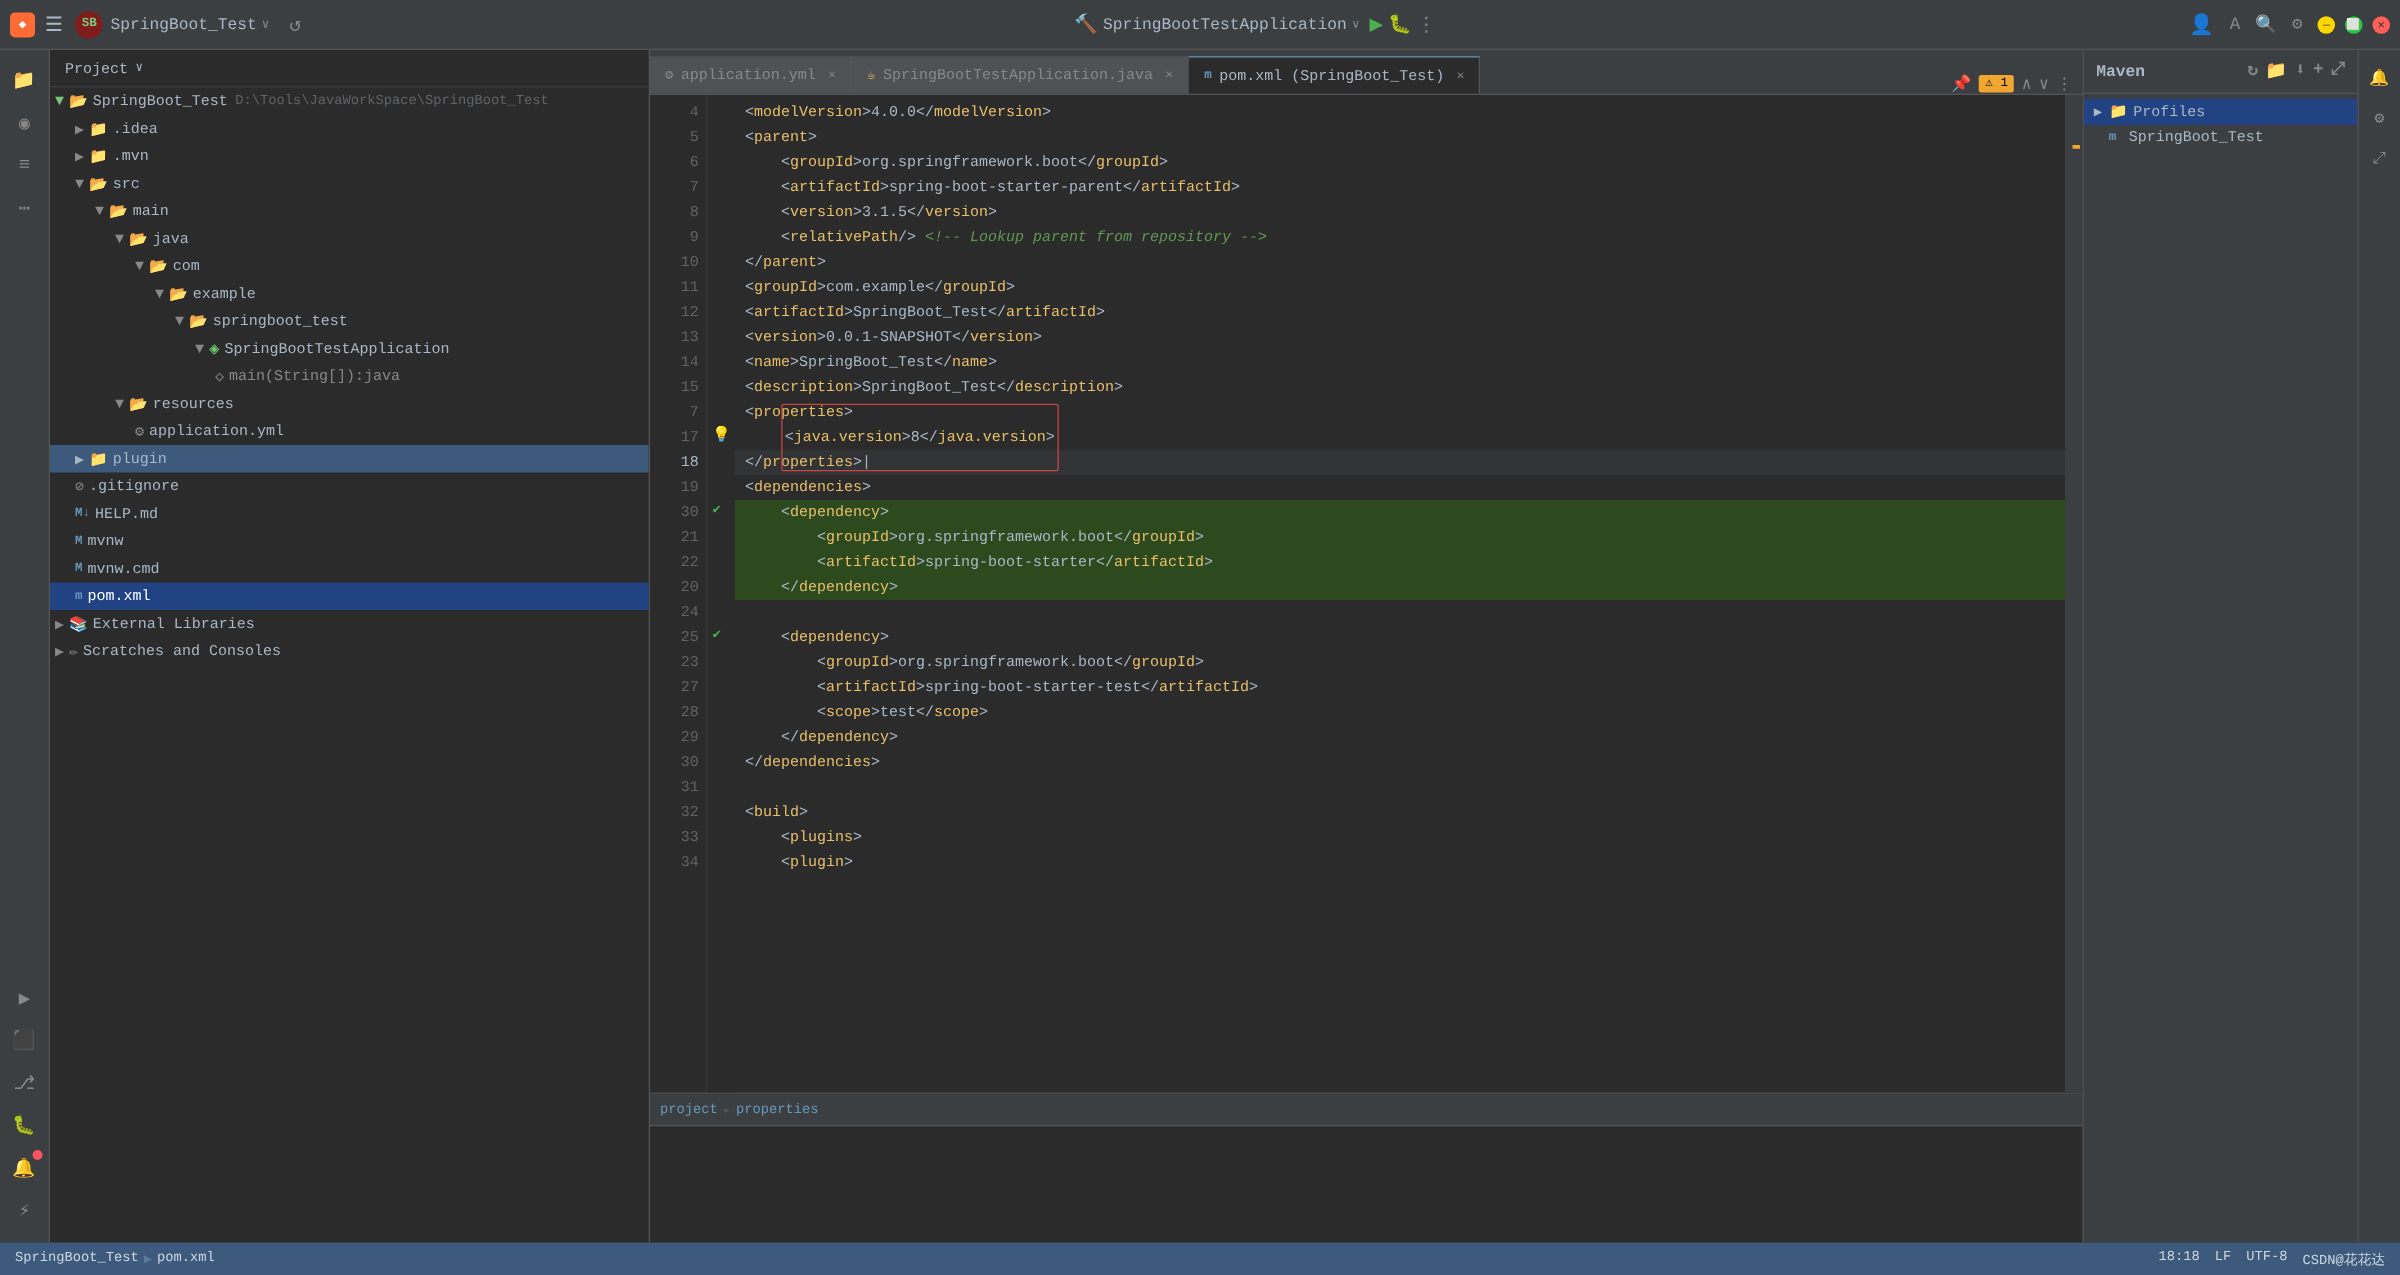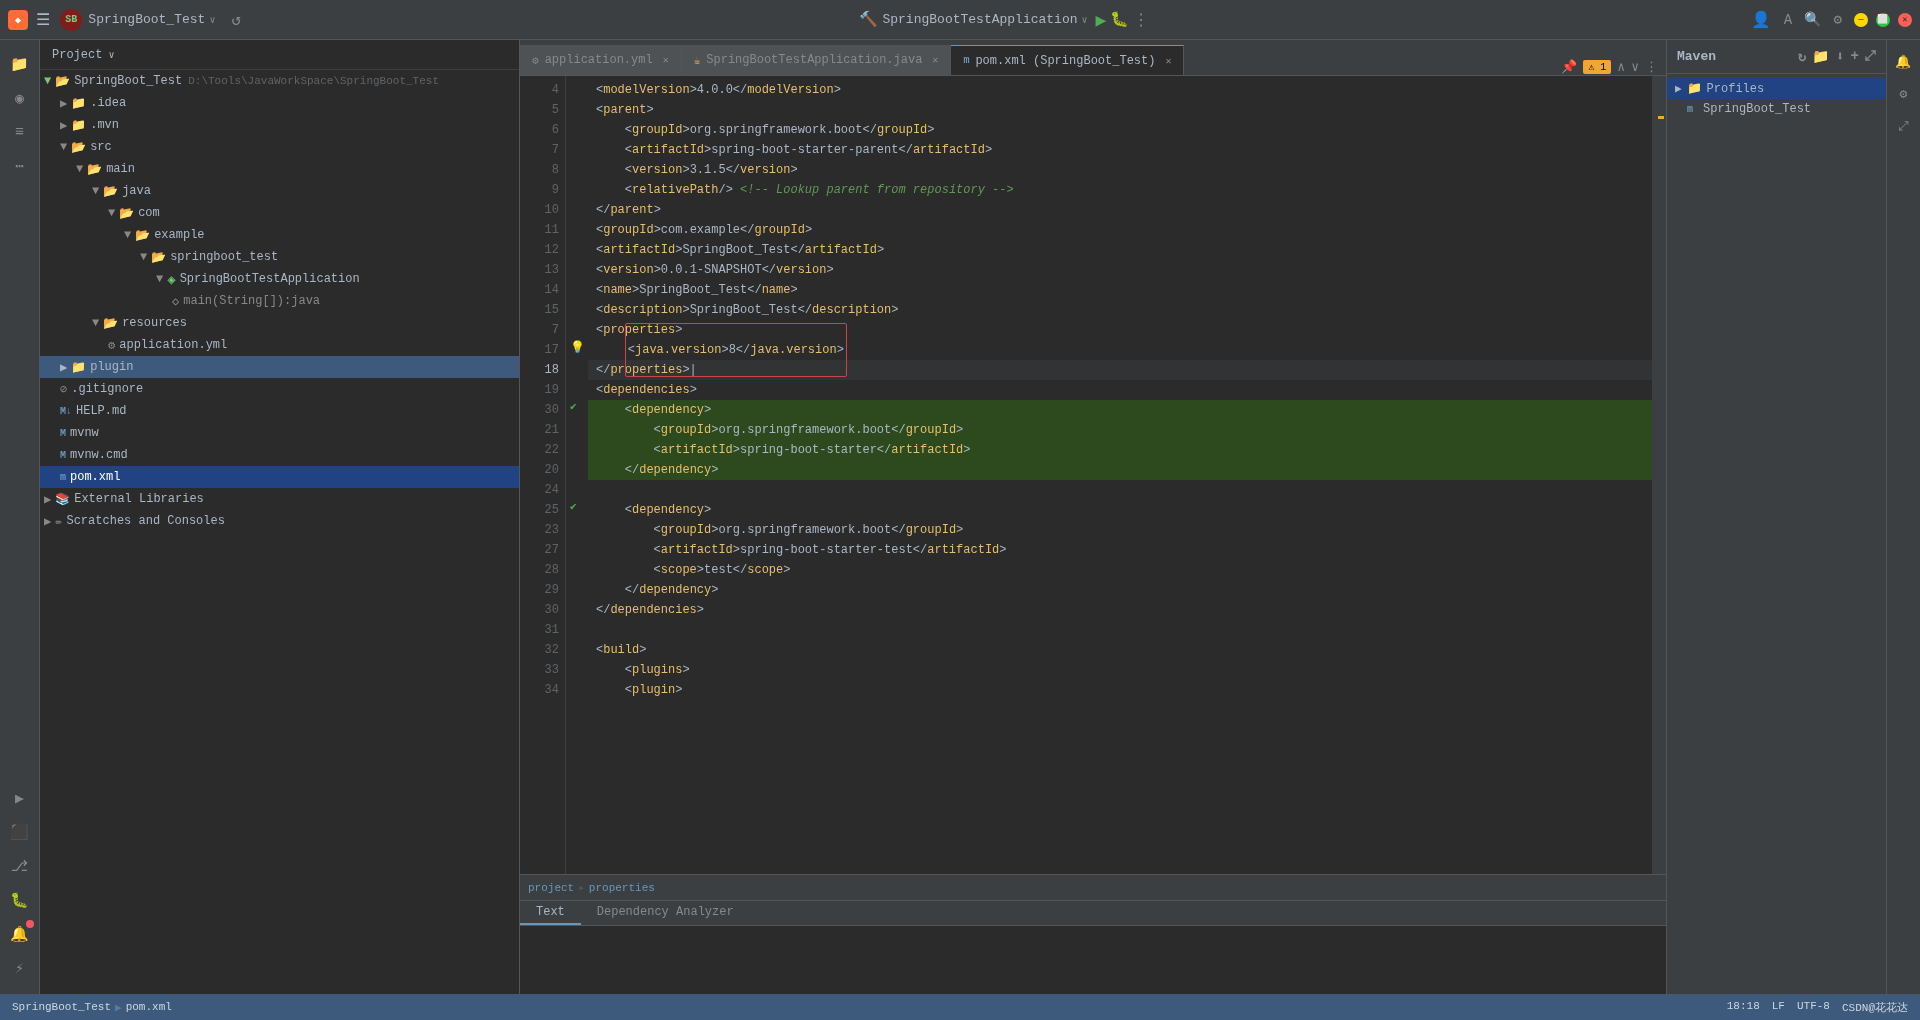--- a/index.html
+++ b/index.html
@@ -745,24 +745,20 @@
         <div class="gutter-warn" style="top:40px;"></div>
       </div>
     </div>
 
     <div id="bottom-panel">
       <div class="breadcrumb-bar">
         <span class="breadcrumb-item">project</span>
         <span class="breadcrumb-sep">▸</span>
         <span class="breadcrumb-item">properties</span>
       </div>
-      <div class="bottom-tabs">
-        <div class="bottom-tab active">Text</div>
-        <div class="bottom-tab">Dependency Analyzer</div>
-      </div>
     </div>
   </div>
 
   <div id="right-panel">
     <div class="maven-header">
       <span>Maven</span>
       <div class="maven-actions">
         <span class="maven-action-btn">↻</span>
         <span class="maven-action-btn">📁</span>
         <span class="maven-action-btn">⬇</span>

